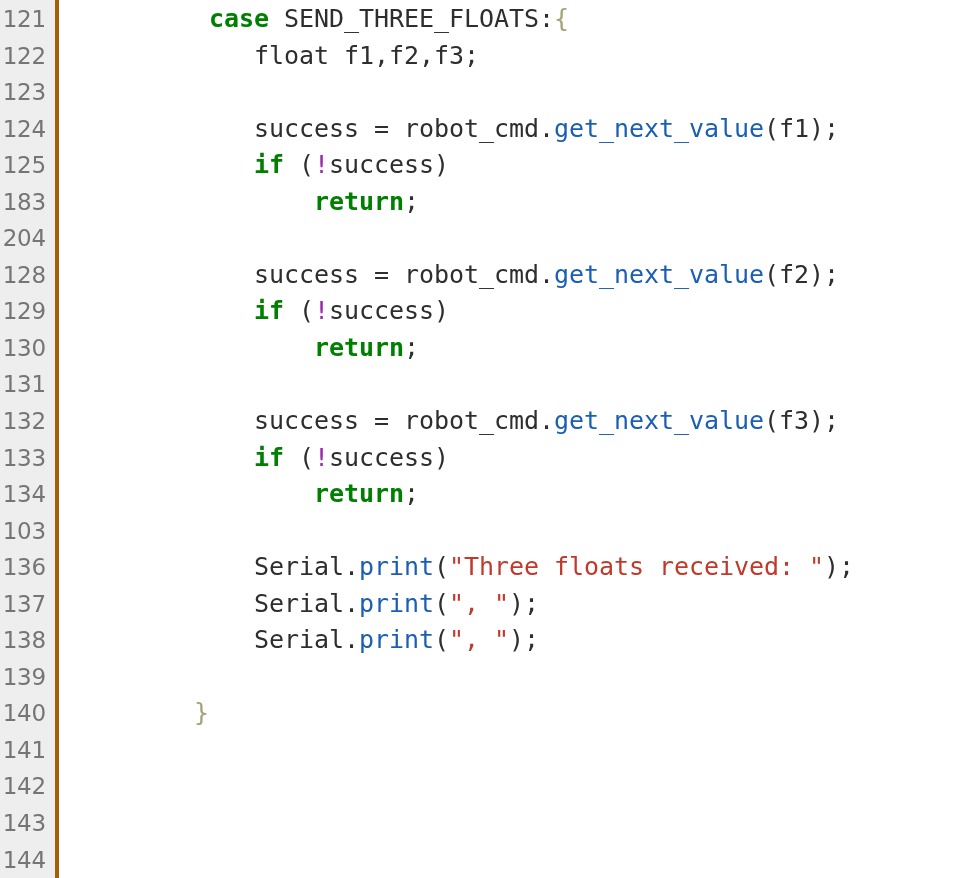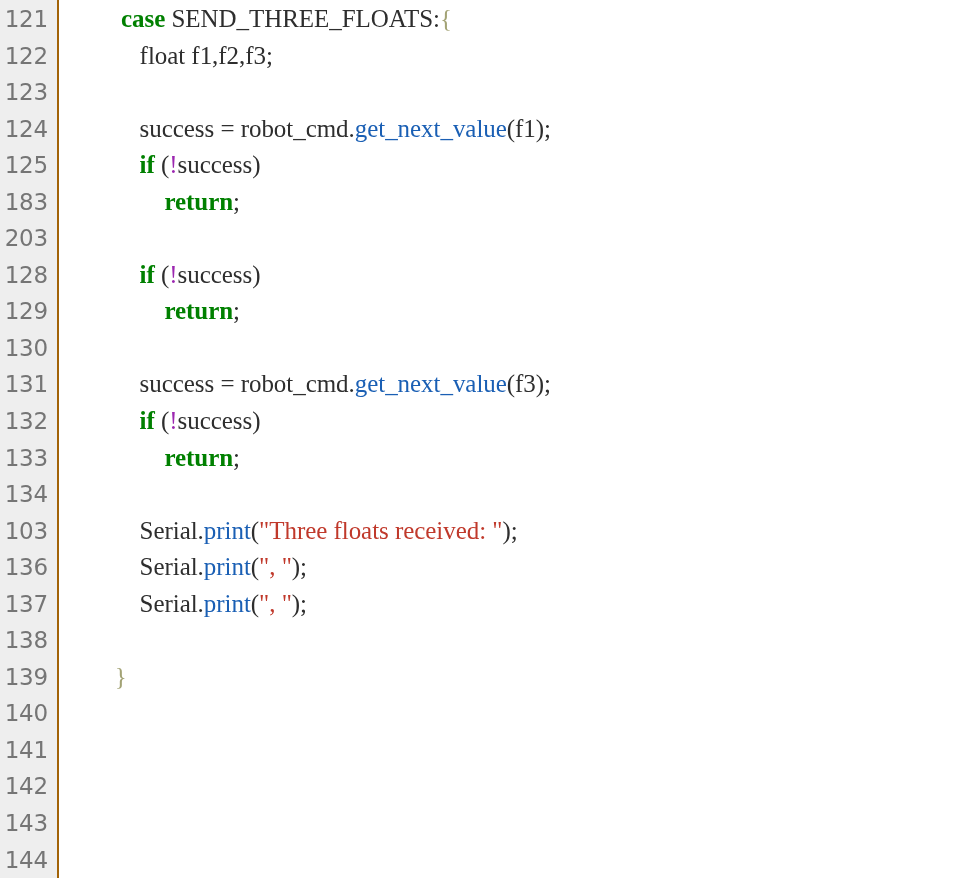--- a/index.html
+++ b/index.html
@@ -23,21 +23,21 @@
     align-items: stretch;
     background: #ffffff;
   }
 
   
   #line-gutter {
     width: 59px;
     min-width: 59px;
     box-sizing: border-box;
     background: #eeeeee;
-    border-right: 2px solid #a16207;
+    border-right: 4px solid #a16207;
     padding-top: 1px;
   }
   .line-number {
     height: 36.55px;
     line-height: 36.55px;
     text-align: right;
     padding-right: 9px;
     box-sizing: border-box;
     color: #757575;
     font-size: 23px;
@@ -54,21 +54,20 @@
     overflow: hidden;
   }
   .code-line {
     height: 36.55px;
     line-height: 36.55px;
     white-space: pre;
     font-size: 25px;
     color: #2e2e2e;
     padding-left: 0px;
     letter-spacing: -0.05px;
-    font-family: Liberation Serif, serif;
   }
 
   
   .tok-plain    { color: #2e2e2e; }
   .tok-keyword  { color: #008000; font-weight: bold; }
   .tok-function { color: #1a5fb4; }
   .tok-string   { color: #c0392b; }
   .tok-operator { color: #9c27b0; }
   .tok-brace    { color: #a3a375; }
 </style>
@@ -77,21 +76,21 @@
 
 <div id="code-viewer">
 
   <div id="line-gutter">
       <div class="line-number">121</div>
       <div class="line-number">122</div>
       <div class="line-number">123</div>
       <div class="line-number">124</div>
       <div class="line-number">125</div>
       <div class="line-number">183</div>
-      <div class="line-number">203</div>
+      <div class="line-number">204</div>
       <div class="line-number">128</div>
       <div class="line-number">129</div>
       <div class="line-number">130</div>
       <div class="line-number">131</div>
       <div class="line-number">132</div>
       <div class="line-number">133</div>
       <div class="line-number">134</div>
       <div class="line-number">103</div>
       <div class="line-number">136</div>
       <div class="line-number">137</div>
@@ -105,20 +104,21 @@
     </div>
 
   <div id="code-area">
       <div class="code-line"><span class="tok-plain">          </span><span class="tok-keyword">case</span><span class="tok-plain"> SEND_THREE_FLOATS:</span><span class="tok-brace">{</span></div>
       <div class="code-line"><span class="tok-plain">             float f1,f2,f3;</span></div>
       <div class="code-line">&nbsp;</div>
       <div class="code-line"><span class="tok-plain">             success = robot_cmd.</span><span class="tok-function">get_next_value</span><span class="tok-plain">(f1);</span></div>
       <div class="code-line"><span class="tok-plain">             </span><span class="tok-keyword">if</span><span class="tok-plain"> (</span><span class="tok-operator">!</span><span class="tok-plain">success)</span></div>
       <div class="code-line"><span class="tok-plain">                 </span><span class="tok-keyword">return</span><span class="tok-plain">;</span></div>
       <div class="code-line">&nbsp;</div>
+      <div class="code-line"><span class="tok-plain">             success = robot_cmd.</span><span class="tok-function">get_next_value</span><span class="tok-plain">(f2);</span></div>
       <div class="code-line"><span class="tok-plain">             </span><span class="tok-keyword">if</span><span class="tok-plain"> (</span><span class="tok-operator">!</span><span class="tok-plain">success)</span></div>
       <div class="code-line"><span class="tok-plain">                 </span><span class="tok-keyword">return</span><span class="tok-plain">;</span></div>
       <div class="code-line">&nbsp;</div>
       <div class="code-line"><span class="tok-plain">             success = robot_cmd.</span><span class="tok-function">get_next_value</span><span class="tok-plain">(f3);</span></div>
       <div class="code-line"><span class="tok-plain">             </span><span class="tok-keyword">if</span><span class="tok-plain"> (</span><span class="tok-operator">!</span><span class="tok-plain">success)</span></div>
       <div class="code-line"><span class="tok-plain">                 </span><span class="tok-keyword">return</span><span class="tok-plain">;</span></div>
       <div class="code-line">&nbsp;</div>
       <div class="code-line"><span class="tok-plain">             Serial.</span><span class="tok-function">print</span><span class="tok-plain">(</span><span class="tok-string">"Three floats received: "</span><span class="tok-plain">);</span></div>
       <div class="code-line"><span class="tok-plain">             Serial.</span><span class="tok-function">print</span><span class="tok-plain">(</span><span class="tok-string">", "</span><span class="tok-plain">);</span></div>
       <div class="code-line"><span class="tok-plain">             Serial.</span><span class="tok-function">print</span><span class="tok-plain">(</span><span class="tok-string">", "</span><span class="tok-plain">);</span></div>

